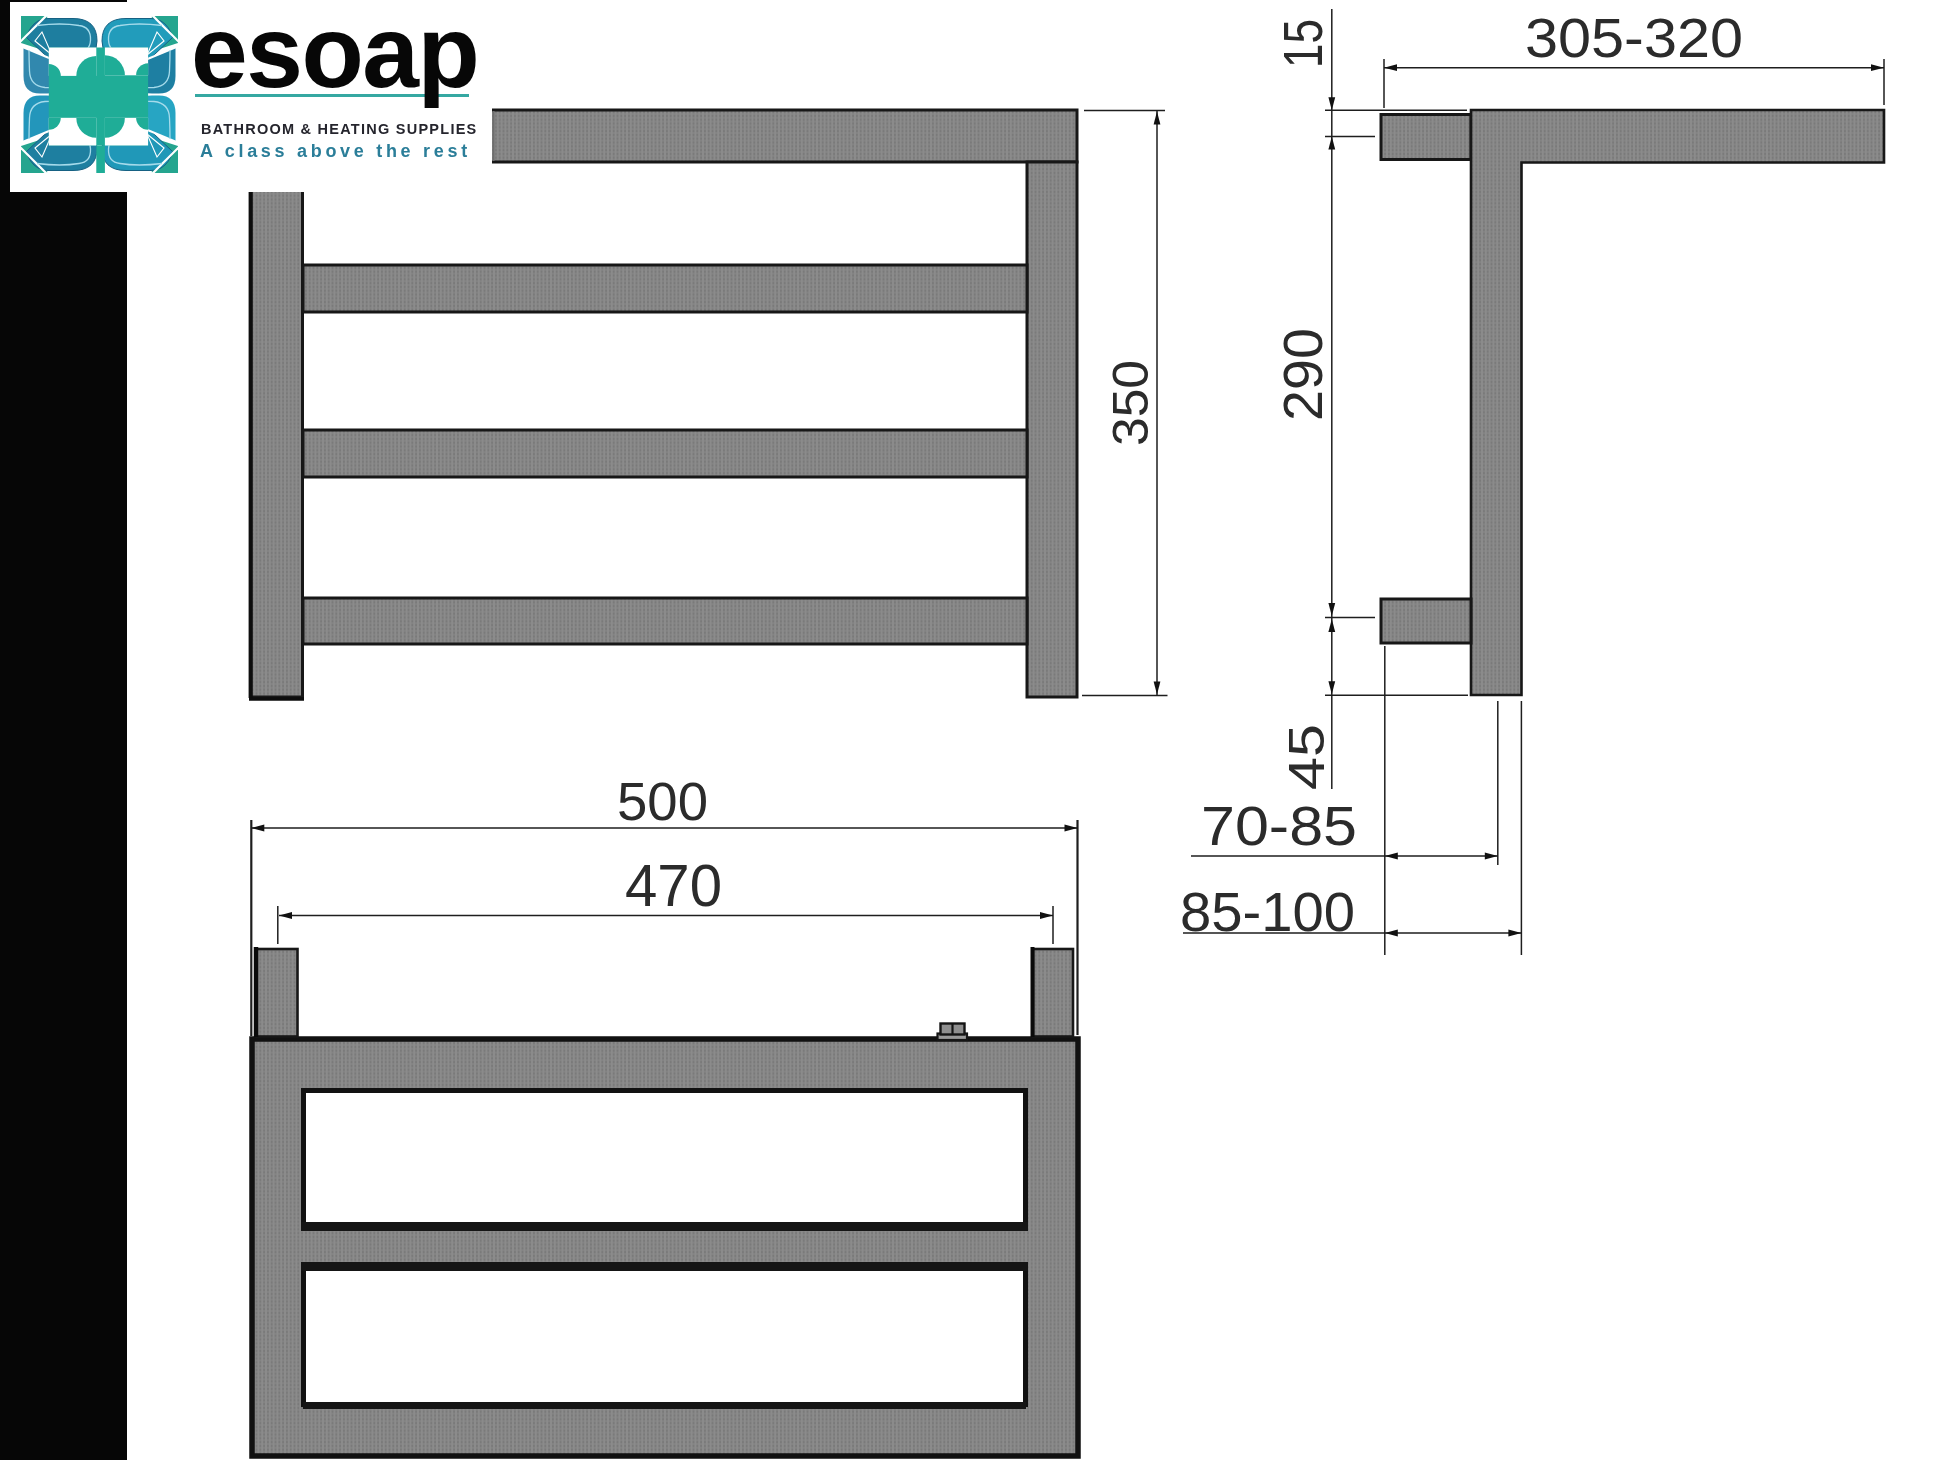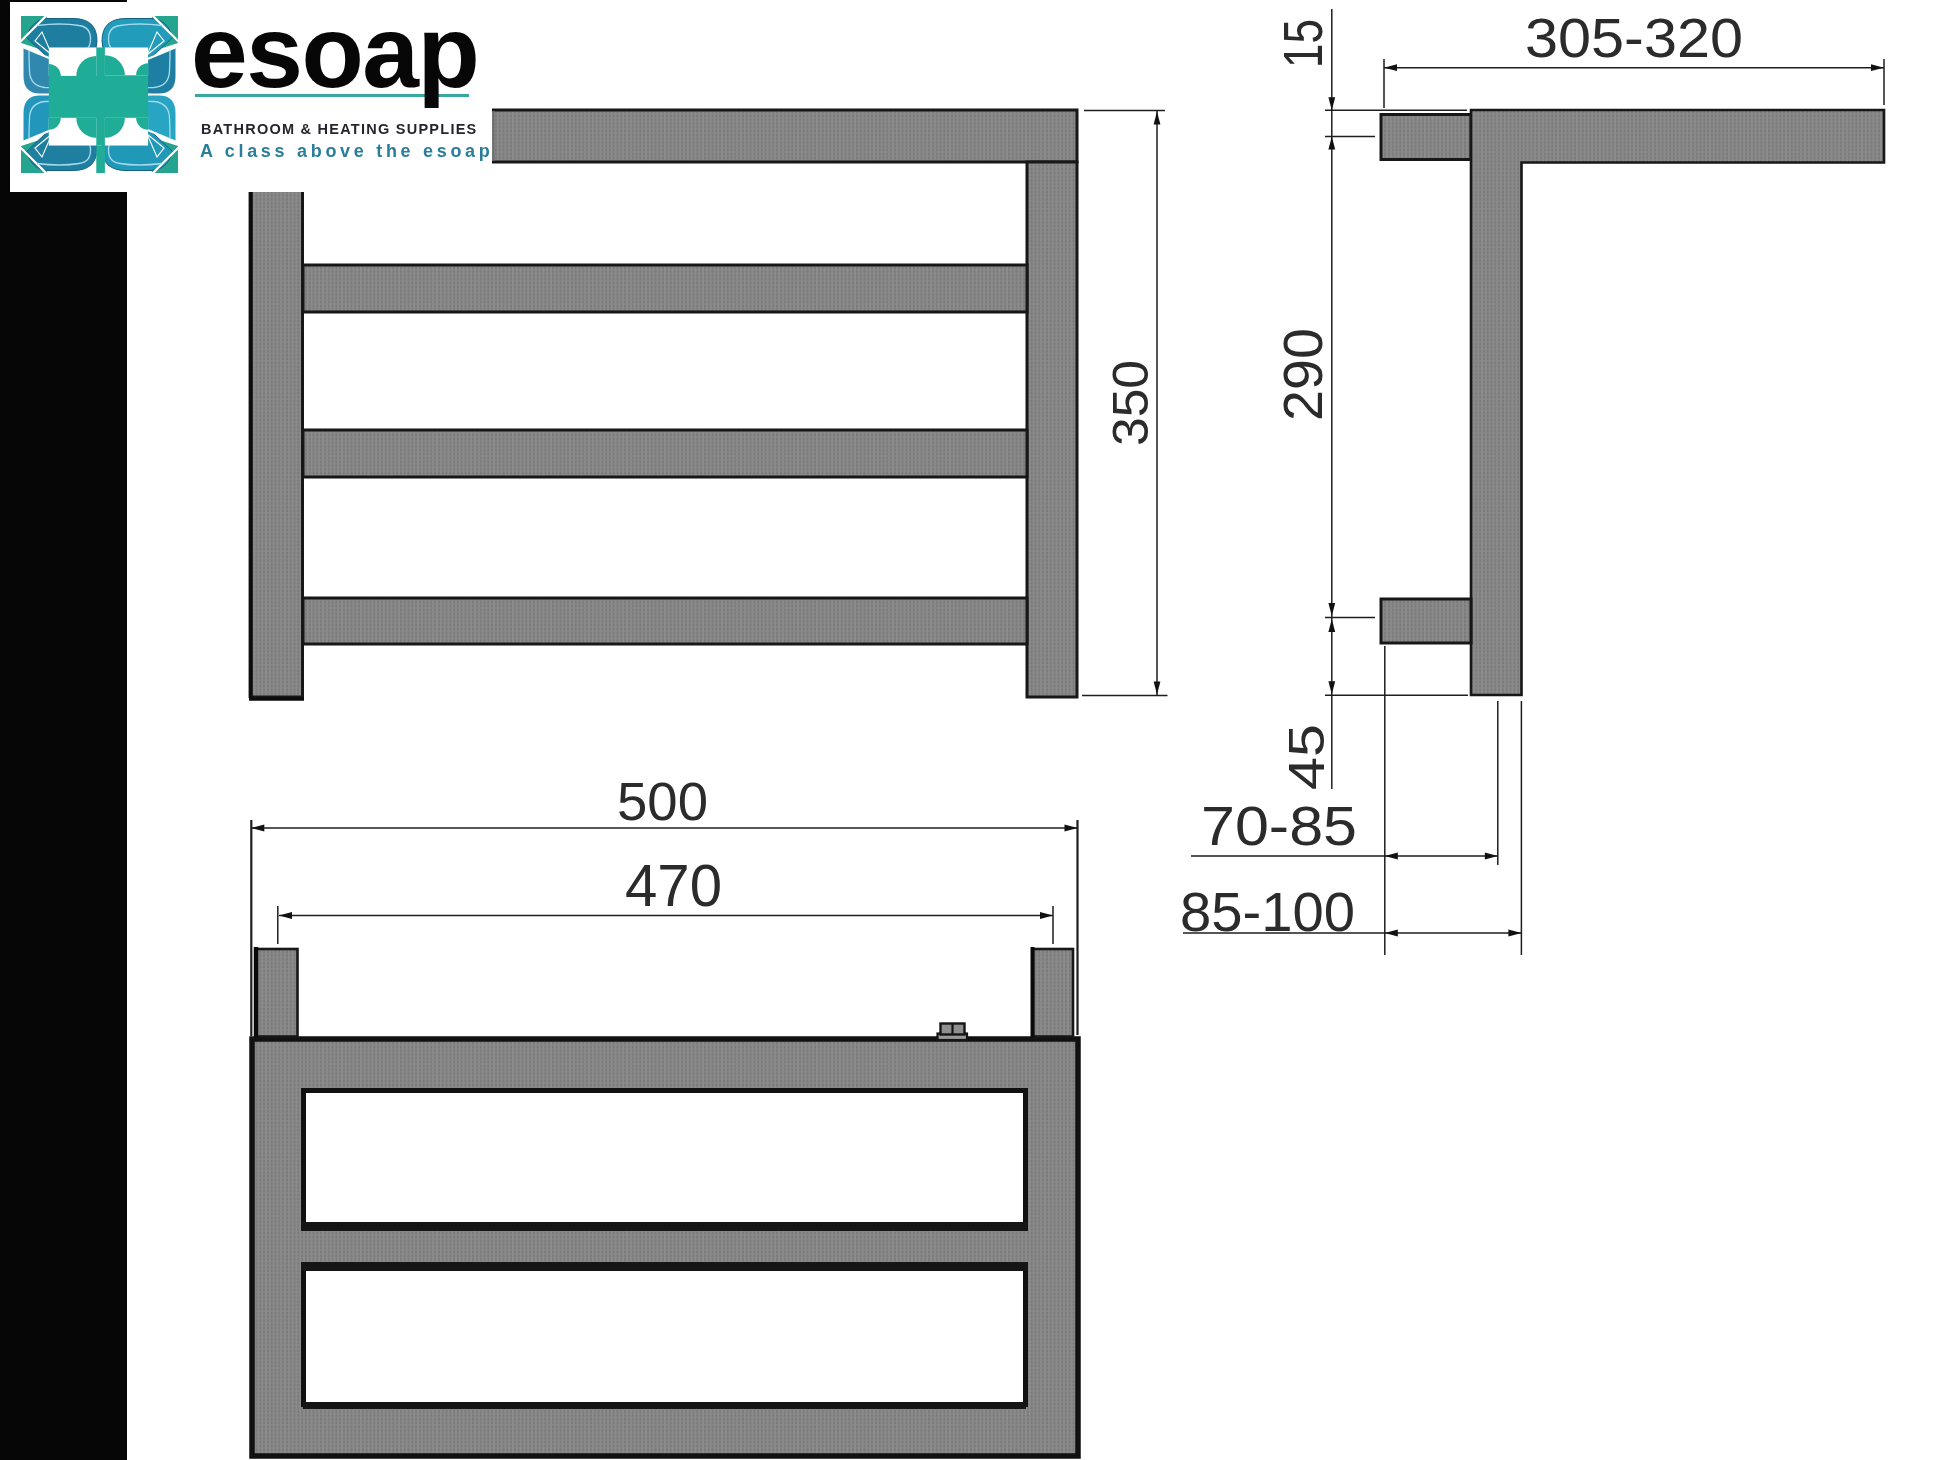--- a/index.html
+++ b/index.html
@@ -225,13 +225,13 @@
     <path d="M127.1,101.8 V113.8 A12,12 0 0 1 115.1,101.8 Z"></path>
   </g>
 </svg>
 
 <div class="abs" style="left:195px;top:94px;width:274px;height:2.6px;background:#35a8a2;"></div>
 
 <div class="abs" style="left:191px;top:-6.5px;font-family:'Liberation Sans',sans-serif;font-weight:bold;font-size:102px;letter-spacing:-1.5px;color:#070707;">esoap</div>
 
 <div class="abs" style="left:201px;top:112.5px;font-family:'Liberation Sans',sans-serif;font-weight:bold;font-size:14.5px;letter-spacing:1.25px;color:#25252d;margin-top:8px;">BATHROOM &amp; HEATING SUPPLIES</div>
 
-<div class="abs" style="left:200px;top:140.5px;font-family:'Liberation Sans',sans-serif;font-weight:bold;font-size:18px;letter-spacing:3.7px;color:#2b7e99;">A class above the esoap</div>
+<div class="abs" style="left:200px;top:140.5px;font-family:'Liberation Sans',sans-serif;font-weight:bold;font-size:18px;letter-spacing:3.7px;color:#2b7e99;">A class above the rest</div>
 
 </body></html>

